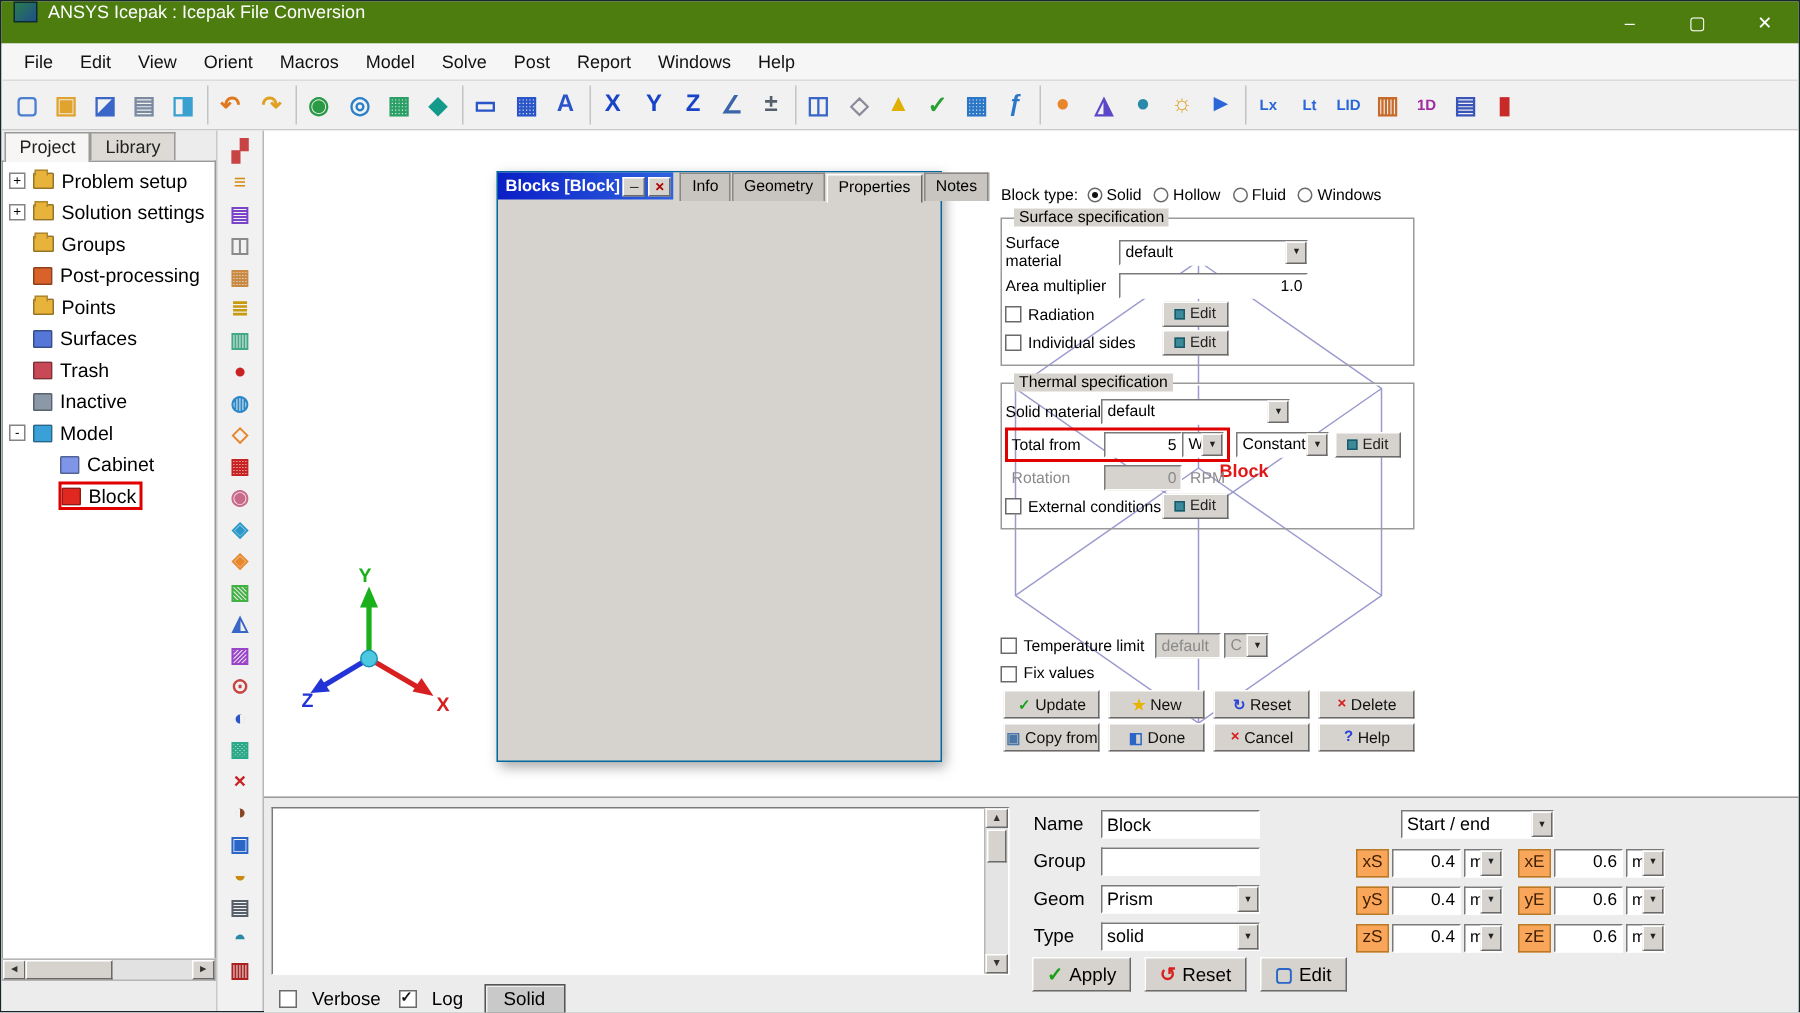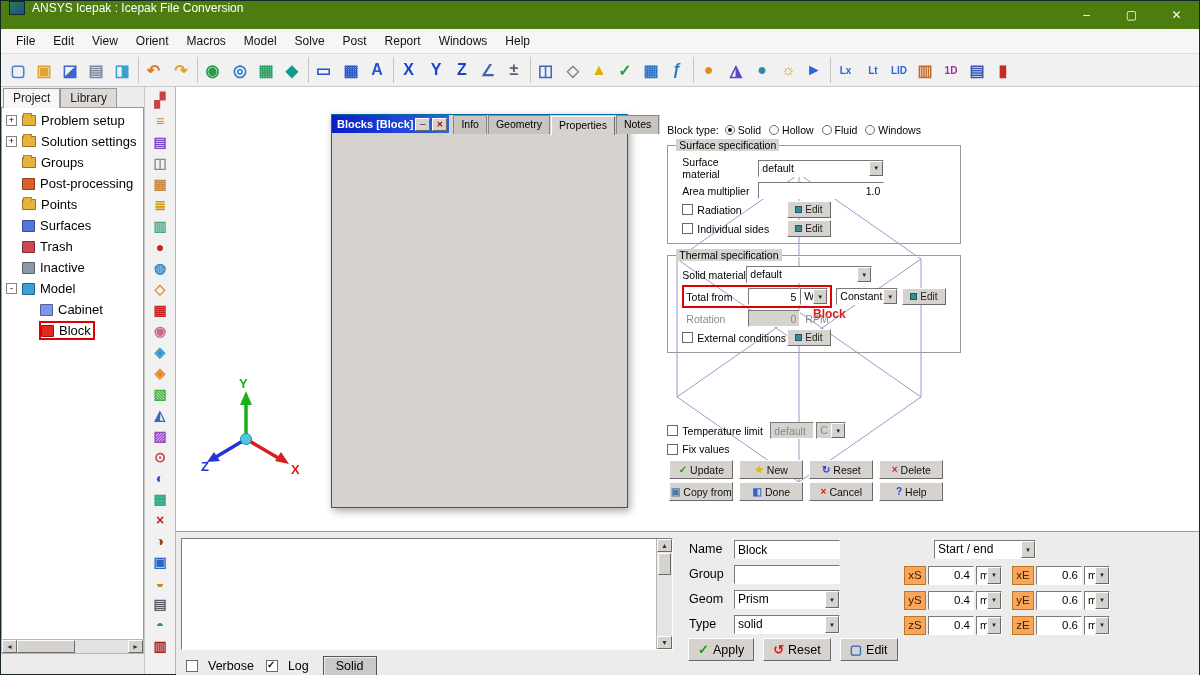--- a/index.html
+++ b/index.html
@@ -68,21 +68,21 @@
   .dlg-tabs { height:19px; display:flex; padding-left:4px; background:#d6d3ce; flex:0 0 auto; }
   .dtab { padding:2px 7px; border:1px solid #888; border-bottom:none; background:#c8c5c0; margin-right:1px; font-size:10.5px; }
   .dtab.active { background:#d6d3ce; position:relative; top:1px; padding-bottom:3px; border-color:#fff #6a6a6a transparent #fff; }
   .dlg-body { flex:1; border-top:1px solid #fff; padding:6px 7px 6px 7px; display:flex; flex-direction:column; }
   .row { display:flex; align-items:center; margin:2px 0; }
   .lab { color:#000; }
   .w76 { width:76px; flex:0 0 auto; } .w64 { width:64px; flex:0 0 auto; } .w62 { width:62px; flex:0 0 auto; } .w90 { width:90px; flex:0 0 auto; }
   .ropt { display:flex; align-items:center; margin-right:8px; }
   .rad { width:10px; height:10px; border-radius:50%; border:1px solid #6a6a6a; background:#fff; margin-right:3px; position:relative; }
   .rad.on::after { content:""; position:absolute; left:2px; top:2px; width:4px; height:4px; border-radius:50%; background:#111; }
-  .gbox { border:1px solid #9a9a9a; box-shadow:inset 1px 1px 0 #fff; position:relative; margin:7px 0 4px; padding:8px 14px 4px; }
+  .gbox { border:1px solid #9a9a9a; box-shadow:inset 1px 1px 0 #fff; position:relative; margin:7px 0 4px; padding:8px 2px 4px; }
   .gtitle { position:absolute; top:-7px; left:8px; background:#d6d3ce; padding:0 3px; font-size:10.5px; color:#000; }
   .dd { display:inline-flex; height:17px; background:#fff; border:1px solid; border-color:#7a7a7a #fff #fff #7a7a7a; align-items:stretch; }
   .dd .val { flex:1; padding:1px 3px 0; font-size:10.5px; white-space:nowrap; overflow:hidden; }
   .dd .arw { width:14px; background:#d6d3ce; border:1px solid; border-color:#fff #6a6a6a #6a6a6a #fff; font-size:6px; display:flex; align-items:center; justify-content:center; color:#222; flex:0 0 auto; }
   .dd.dis { background:#d6d3ce; } .dd.dis .val { color:#8a8a8a; }
   .w126 { width:126px; flex:0 0 auto; }
   .ti { height:17px; border:1px solid; border-color:#7a7a7a #fff #fff #7a7a7a; background:#fff; font:10.5px "Liberation Sans",sans-serif; padding:0 3px; }
   .ti.right { text-align:right; }
   .ti.dis { background:#d6d3ce; color:#8a8a8a; }
   .cbx { width:11px; height:11px; border:1px solid #6a6a6a; background:#fff; margin-right:4px; position:relative; flex:0 0 auto; }

